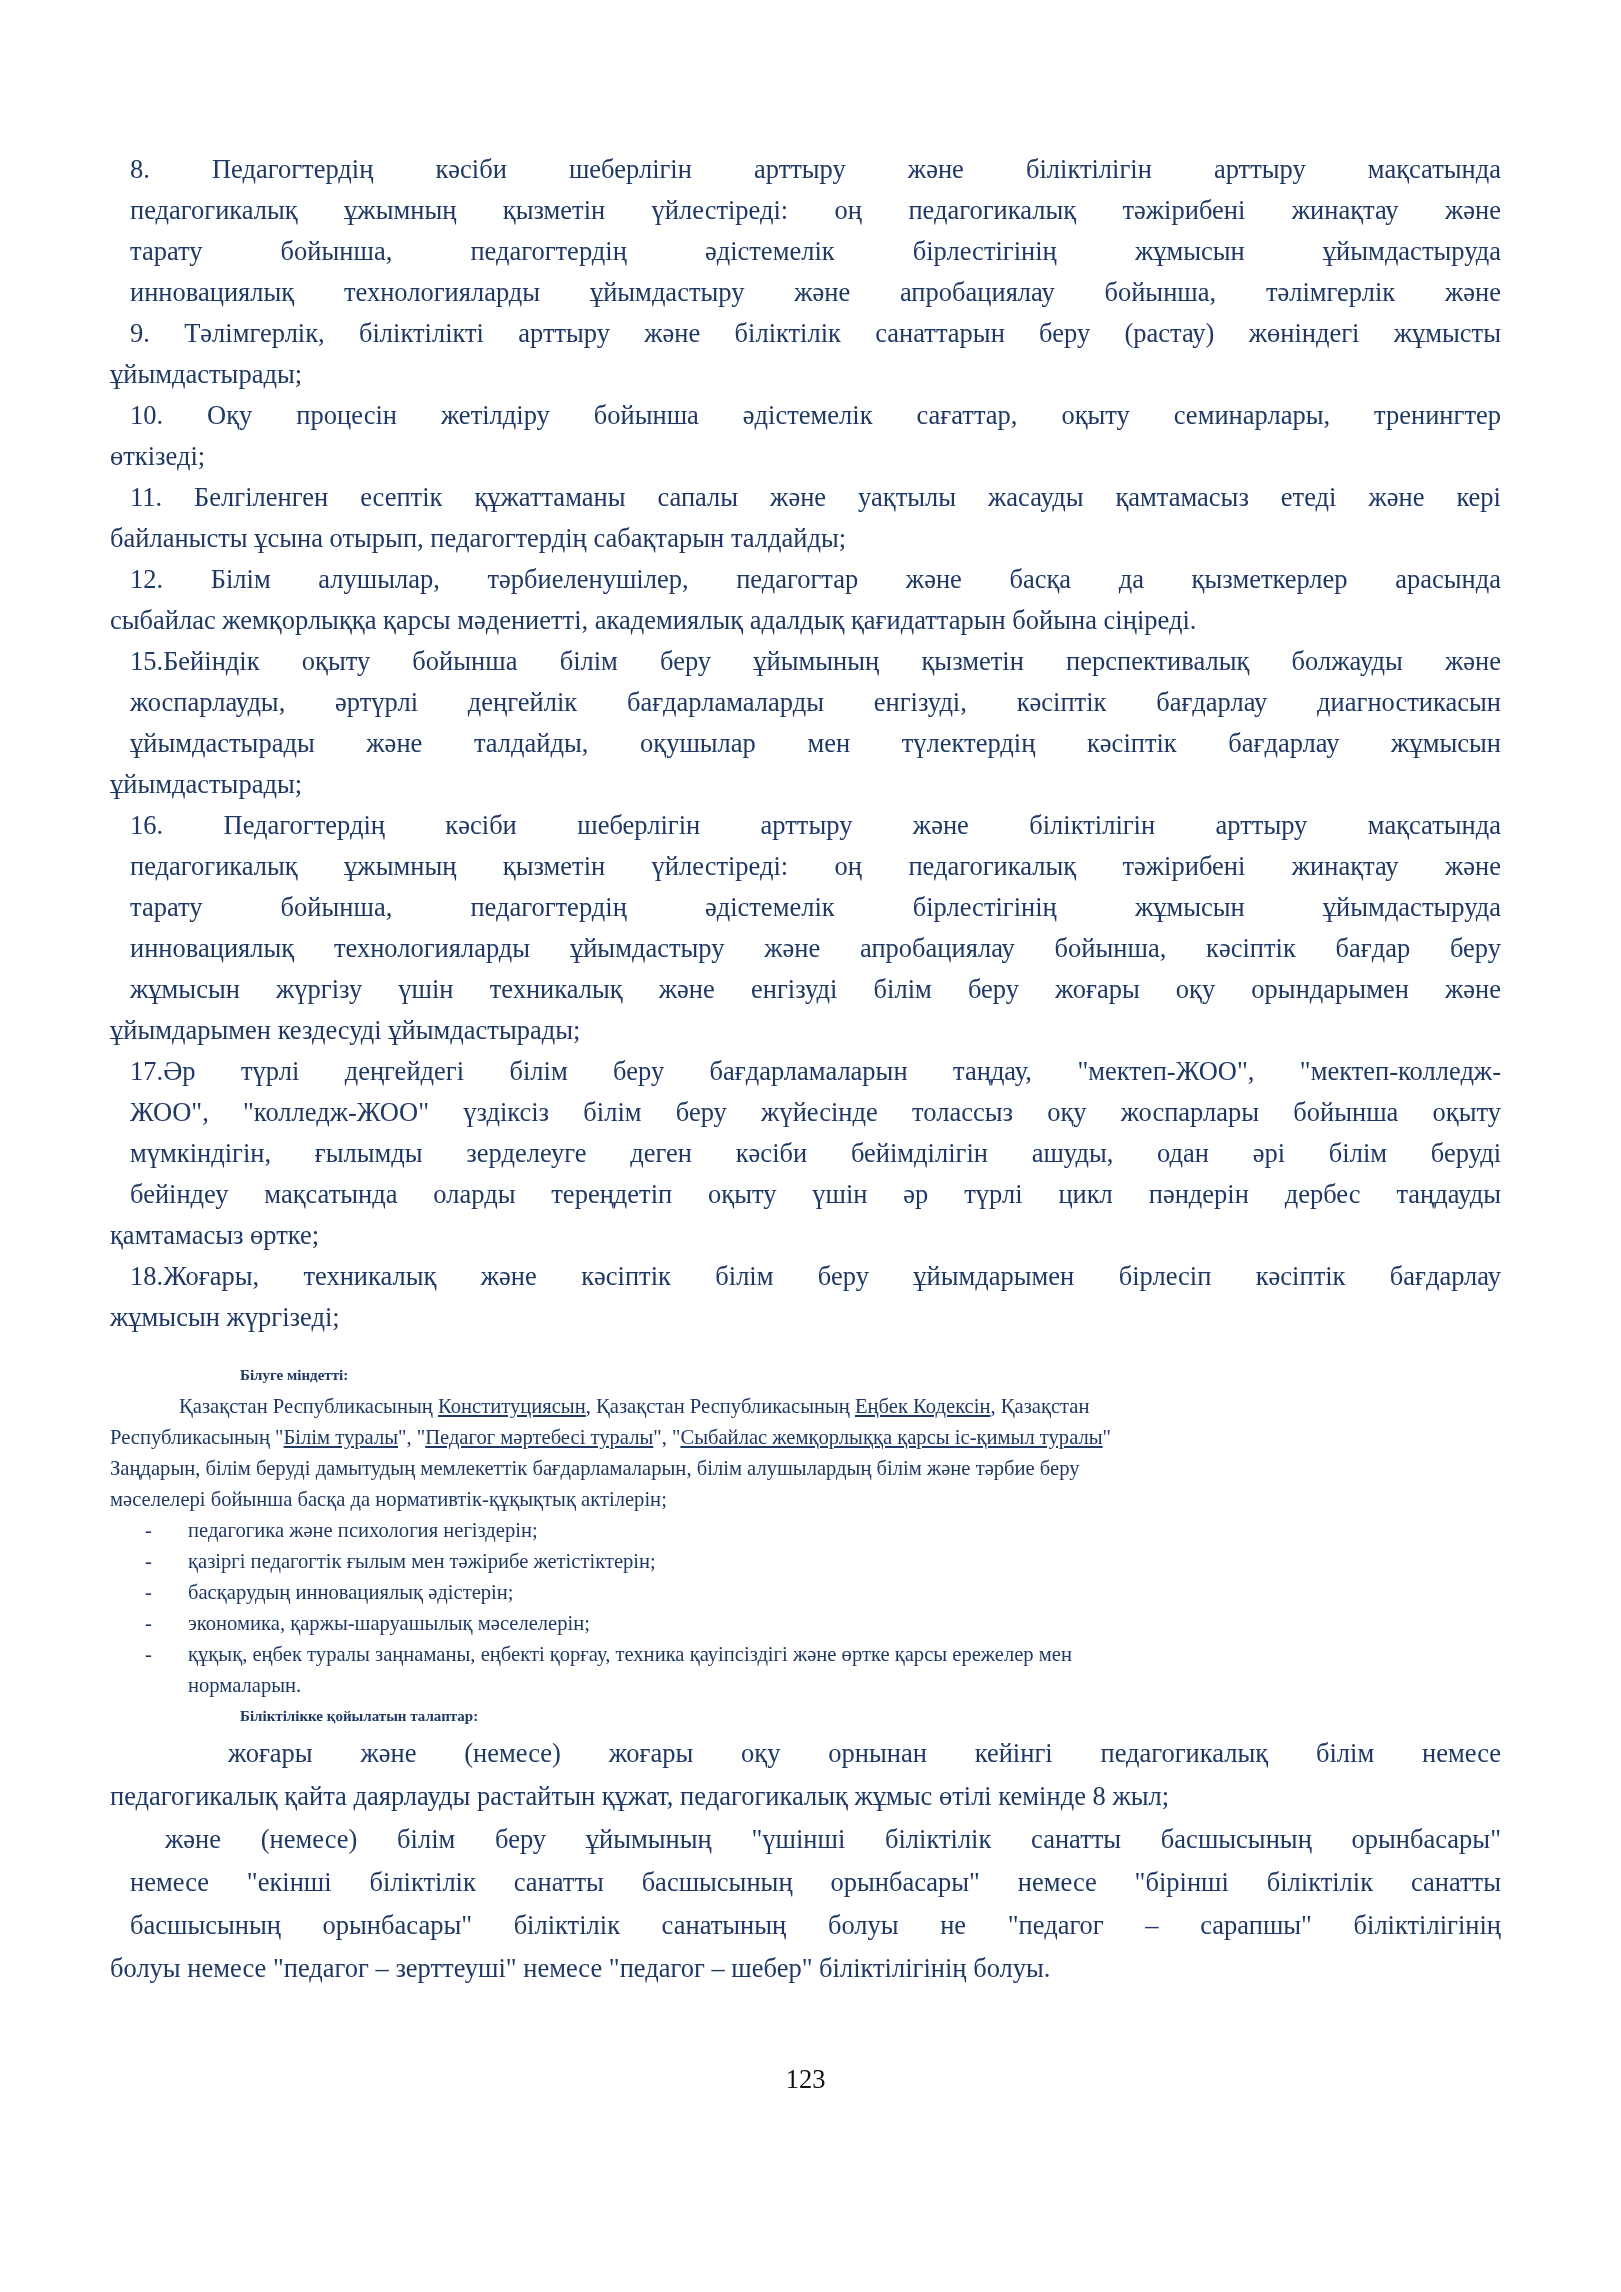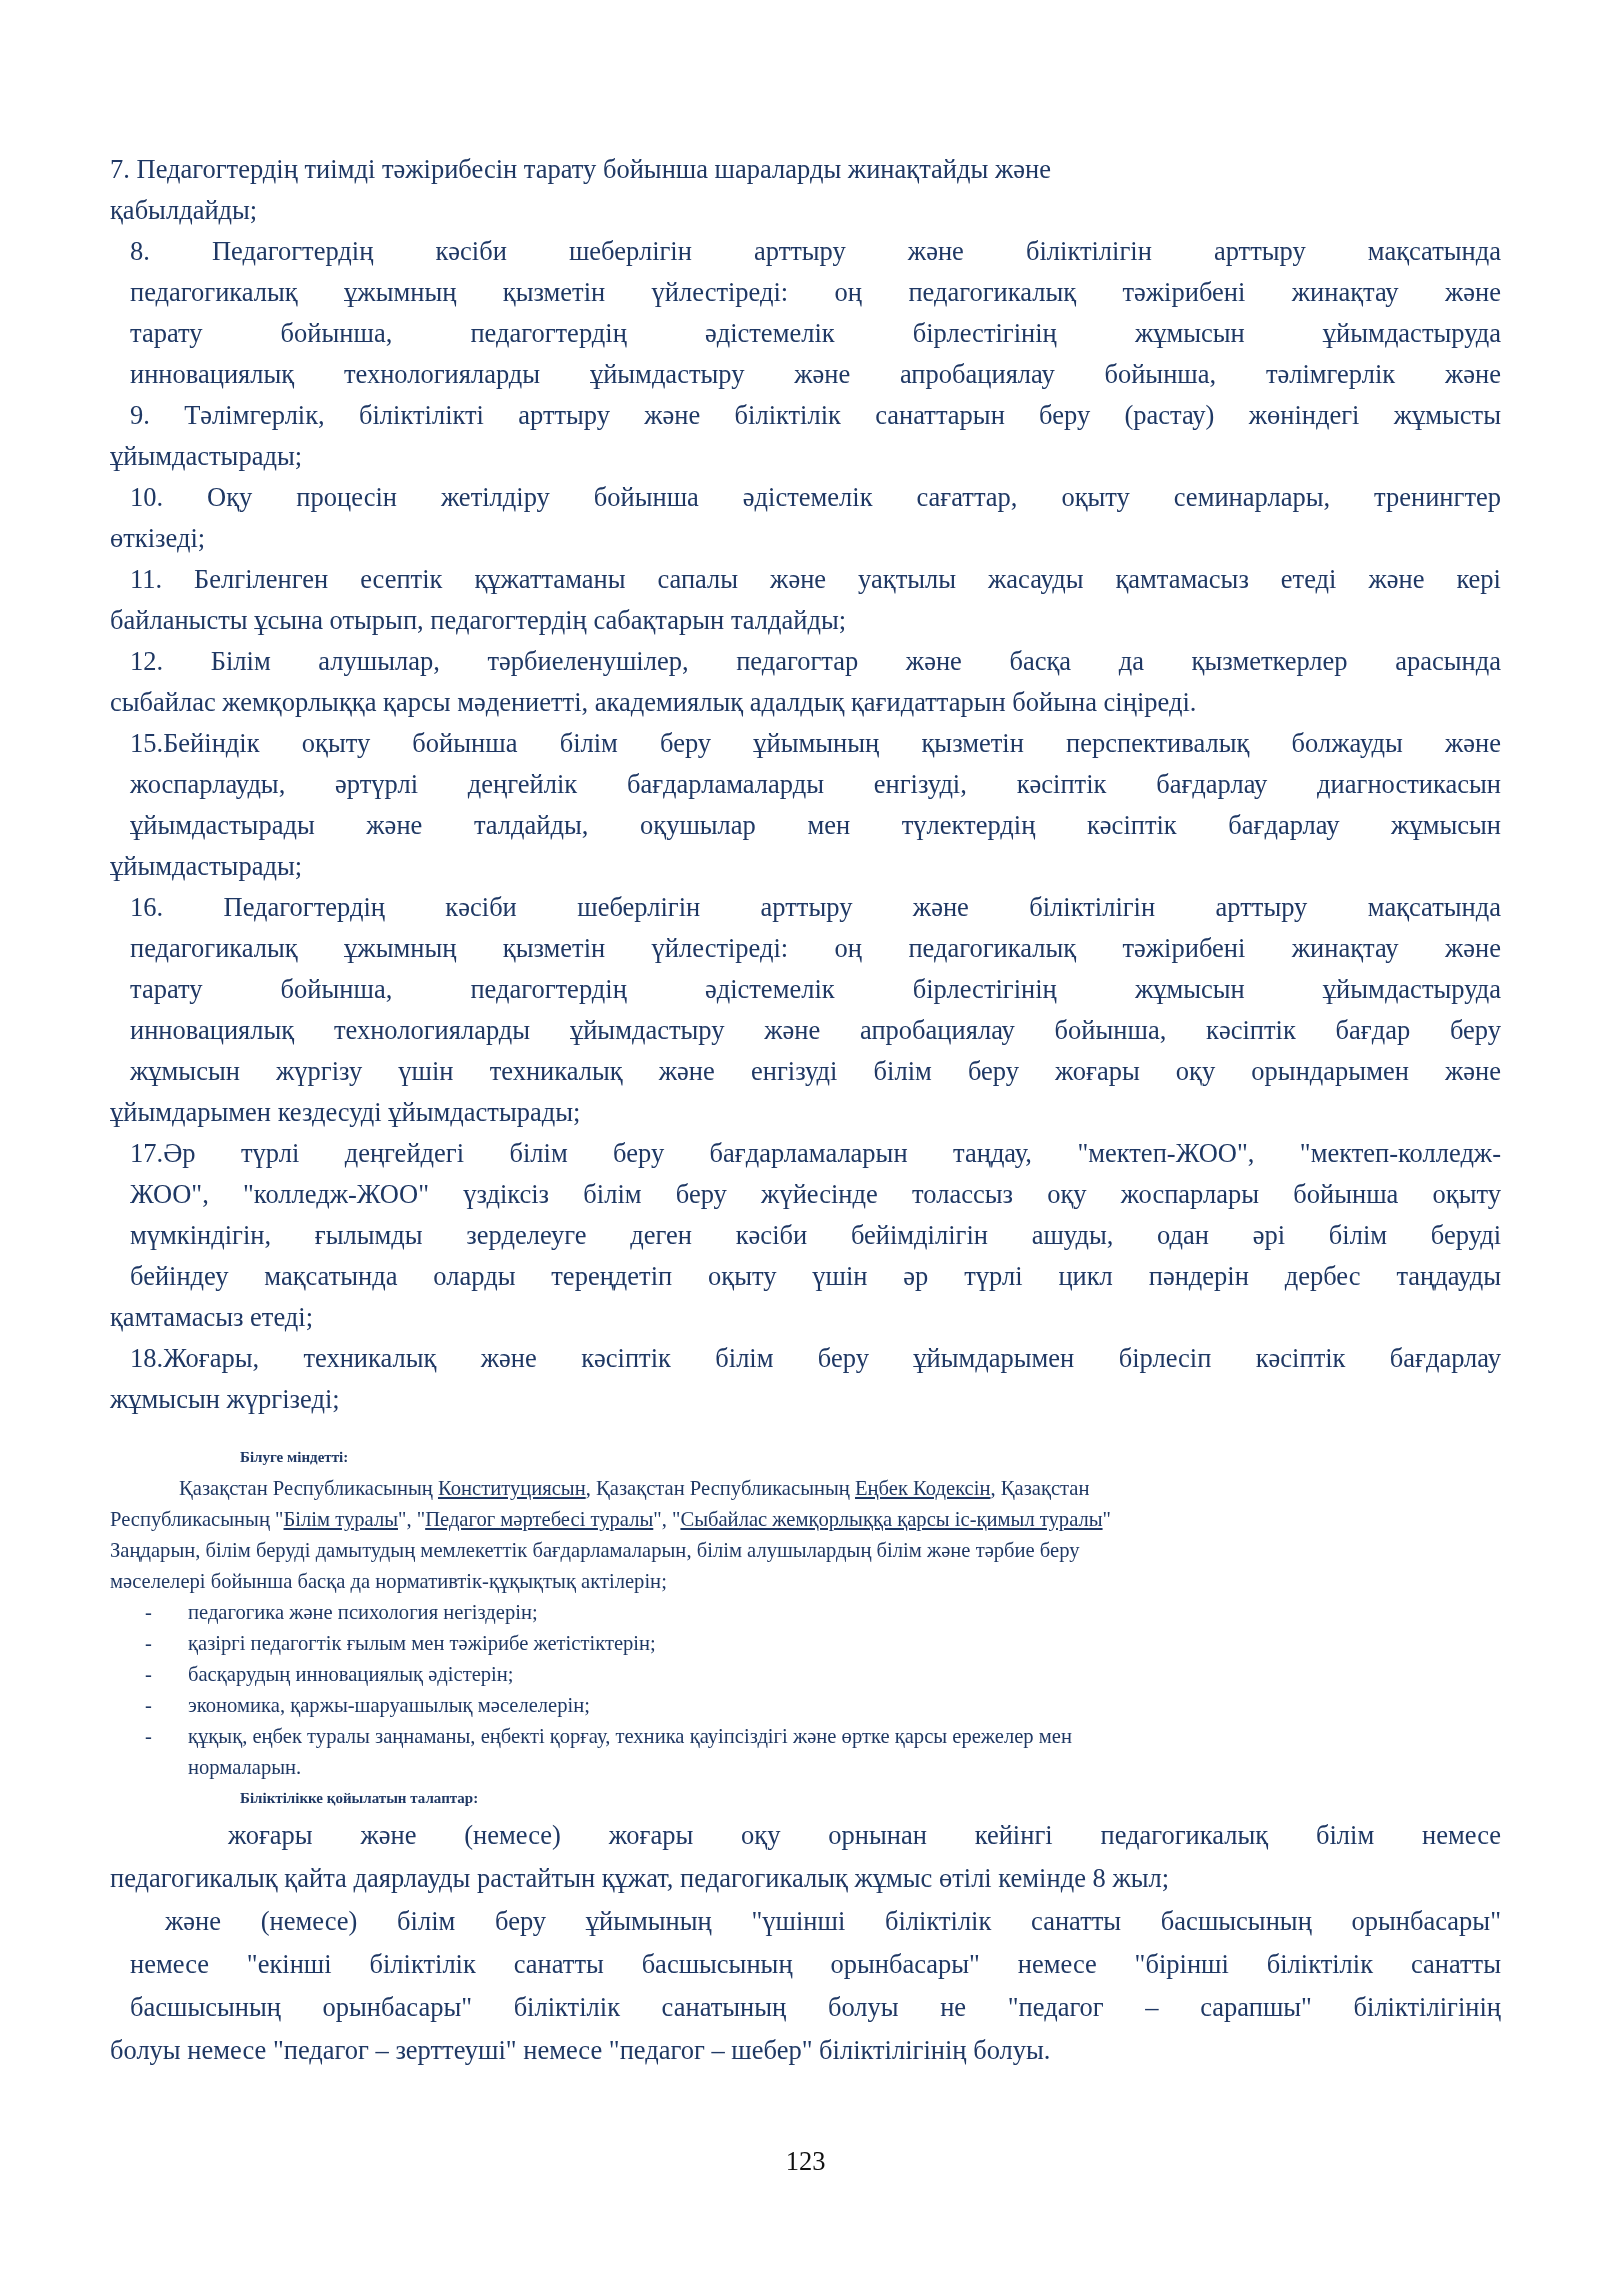--- a/index.html
+++ b/index.html
@@ -44,24 +44,20 @@
     font-size:26.5px;
     line-height:41px;
   }
 </style>
 </head>
 <body>
 
 <div class="page">
   <div>
       <div class="block lg">
-        <div class="line">7.  Педагогтердің тиімді тәжірибесін тарату бойынша шараларды жинақтайды және</div>
-        <div class="line">қабылдайды;</div>
-      </div>
-      <div class="block lg">
         <div class="line fill">8. Педагогтердің кәсіби шеберлігін арттыру және біліктілігін арттыру мақсатында</div>
         <div class="line fill">педагогикалық ұжымның қызметін үйлестіреді: оң педагогикалық тәжірибені жинақтау және</div>
         <div class="line fill">тарату бойынша, педагогтердің әдістемелік бірлестігінің жұмысын ұйымдастыруда</div>
         <div class="line fill">инновациялық технологияларды ұйымдастыру және апробациялау бойынша, тәлімгерлік және</div>
       </div>
       <div class="block lg">
         <div class="line fill">9.  Тәлімгерлік, біліктілікті арттыру және біліктілік санаттарын беру (растау) жөніндегі жұмысты</div>
         <div class="line">ұйымдастырады;</div>
       </div>
       <div class="block lg">
@@ -88,21 +84,21 @@
         <div class="line fill">тарату бойынша, педагогтердің әдістемелік бірлестігінің жұмысын ұйымдастыруда</div>
         <div class="line fill">инновациялық технологияларды ұйымдастыру және апробациялау бойынша, кәсіптік бағдар беру</div>
         <div class="line fill">жұмысын жүргізу үшін техникалық және енгізуді білім беру жоғары оқу орындарымен және</div>
         <div class="line">ұйымдарымен кездесуді ұйымдастырады;</div>
       </div>
       <div class="block lg">
         <div class="line fill">17.Әр түрлі деңгейдегі білім беру бағдарламаларын таңдау, "мектеп-ЖОО", "мектеп-колледж-</div>
         <div class="line fill">ЖОО", "колледж-ЖОО" үздіксіз білім беру жүйесінде толассыз оқу жоспарлары бойынша оқыту</div>
         <div class="line fill">мүмкіндігін, ғылымды зерделеуге деген кәсіби бейімділігін ашуды, одан әрі білім беруді</div>
         <div class="line fill">бейіндеу мақсатында оларды тереңдетіп оқыту үшін әр түрлі цикл пәндерін дербес таңдауды</div>
-        <div class="line">қамтамасыз етеді;</div>
+        <div class="line">қамтамасыз өртке;</div>
       </div>
       <div class="block lg">
         <div class="line fill">18.Жоғары, техникалық және кәсіптік білім беру ұйымдарымен бірлесіп кәсіптік бағдарлау</div>
         <div class="line">жұмысын жүргізеді;</div>
       </div>
       <div class="block sm heading" style="margin-top: 21.6px;">
         <div class="line" style="text-indent: 130px;">Білуге  міндетті:</div>
       </div>
       <div class="block sm">
         <div class="line" style="text-indent: 69px;"><span>Қазақстан Республикасының </span><span class="u">Конституциясын</span><span>, Қазақстан Республикасының </span><span class="u">Еңбек Кодексін</span><span>, Қазақстан</span></div>

